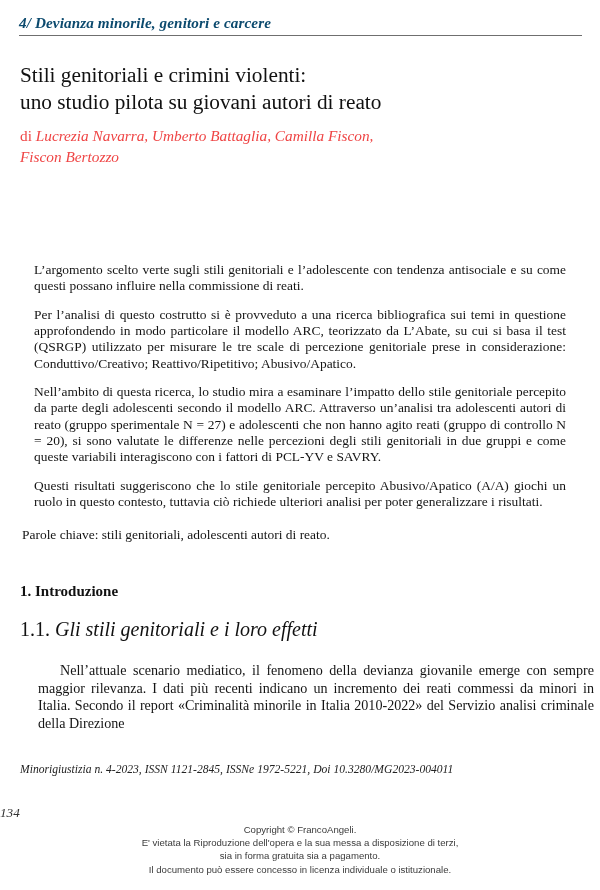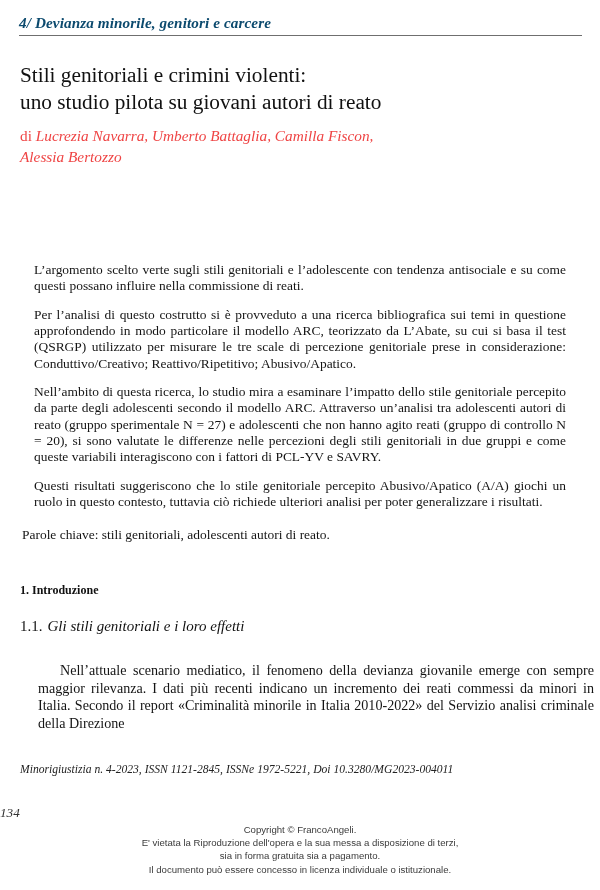--- a/index.html
+++ b/index.html
@@ -108,29 +108,29 @@
     text-align: left;
   }
 
   
   .h1-section {
     position: absolute;
     left: 20px;
     top: 583px;
     font-family: "Liberation Serif", serif;
     font-weight: bold;
-    font-size: 12px;
+    font-size: 15px;
     color: #111;
   }
   .h2-section {
     position: absolute;
     left: 20px;
     top: 618px;
     font-family: "Liberation Serif", serif;
-    font-size: 15px;
+    font-size: 20px;
     color: #111;
   }
   .h2-section .num { font-style: normal; }
   .h2-section .txt { font-style: italic; padding-left: 5px; }
 
   
   .body-block {
     position: absolute;
     left: 22px;
     top: 662px;
@@ -198,21 +198,21 @@
     <div class="running-head-rule"></div>
   </div>
 
   <div class="title-block">
     <div class="title-line">Stili genitoriali e crimini violenti:</div>
     <div class="title-line">uno studio pilota su giovani autori di reato</div>
   </div>
 
   <div class="authors-block">
     <div class="authors-line"><span class="di">di </span><span class="names">Lucrezia Navarra, Umberto Battaglia, Camilla Fiscon,</span></div>
-    <div class="authors-line"><span class="names">Alessia Bertozzo</span></div>
+    <div class="authors-line"><span class="names">Fiscon Bertozzo</span></div>
   </div>
 
   <div class="abstract-block">
     <p class="abstract-p">L’argomento scelto verte sugli stili genitoriali e l’adolescente con tendenza antisociale e su come questi possano influire nella commissione di reati.</p>
     <p class="abstract-p">Per l’analisi di questo costrutto si è provveduto a una ricerca bibliografica sui temi in questione approfondendo in modo particolare il modello ARC, teorizzato da L’Abate, su cui si basa il test (QSRGP) utilizzato per misurare le tre scale di percezione genitoriale prese in considerazione: Conduttivo/Creativo; Reattivo/Ripetitivo; Abusivo/Apatico.</p>
     <p class="abstract-p">Nell’ambito di questa ricerca, lo studio mira a esaminare l’impatto dello stile genitoriale percepito da parte degli adolescenti secondo il modello ARC. Attraverso un’analisi tra adolescenti autori di reato (gruppo sperimentale N = 27) e adolescenti che non hanno agito reati (gruppo di controllo N = 20), si sono valutate le differenze nelle percezioni degli stili genitoriali in due gruppi e come queste variabili interagiscono con i fattori di PCL-YV e SAVRY.</p>
     <p class="abstract-p">Questi risultati suggeriscono che lo stile genitoriale percepito Abusivo/Apatico (A/A) giochi un ruolo in questo contesto, tuttavia ciò richiede ulteriori analisi per poter generalizzare i risultati.</p>
     <p class="keywords-p">Parole chiave: stili genitoriali, adolescenti autori di reato.</p>
   </div>
 

